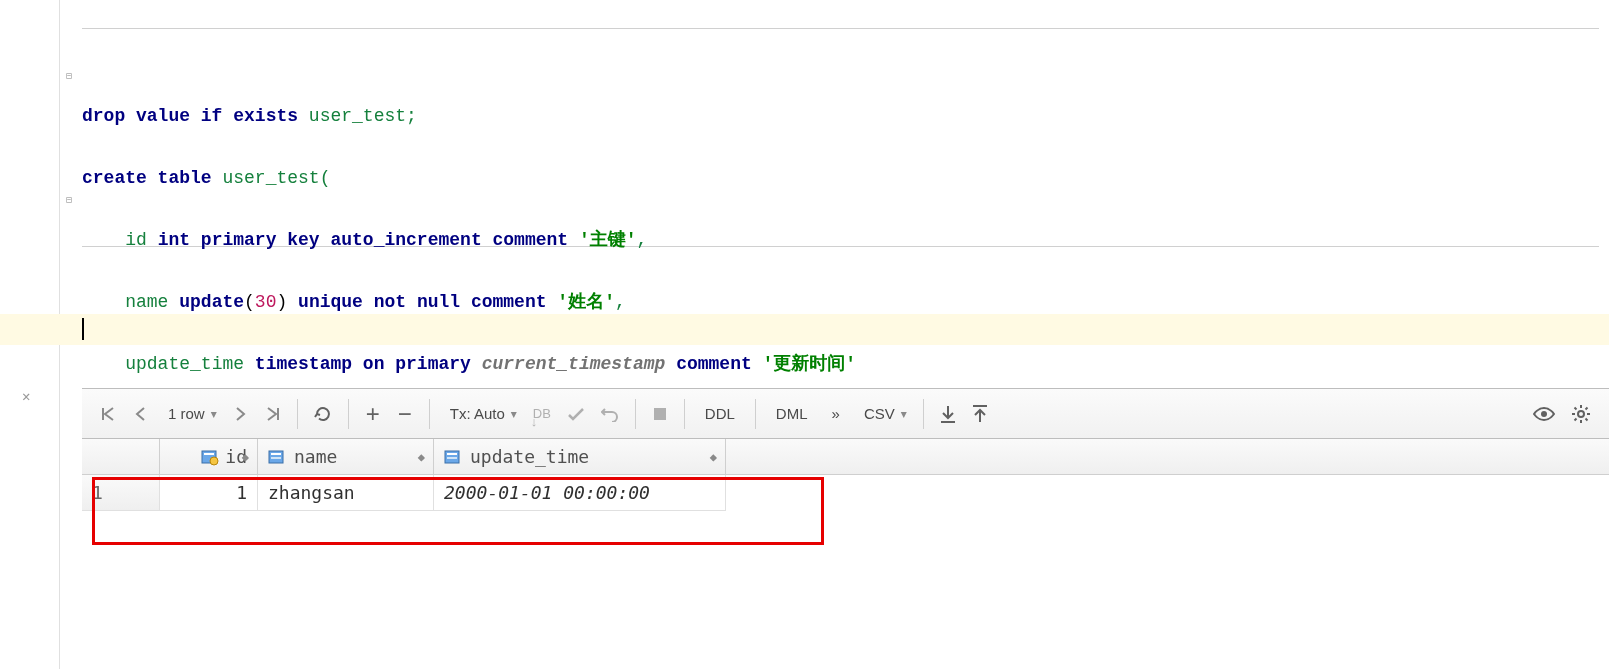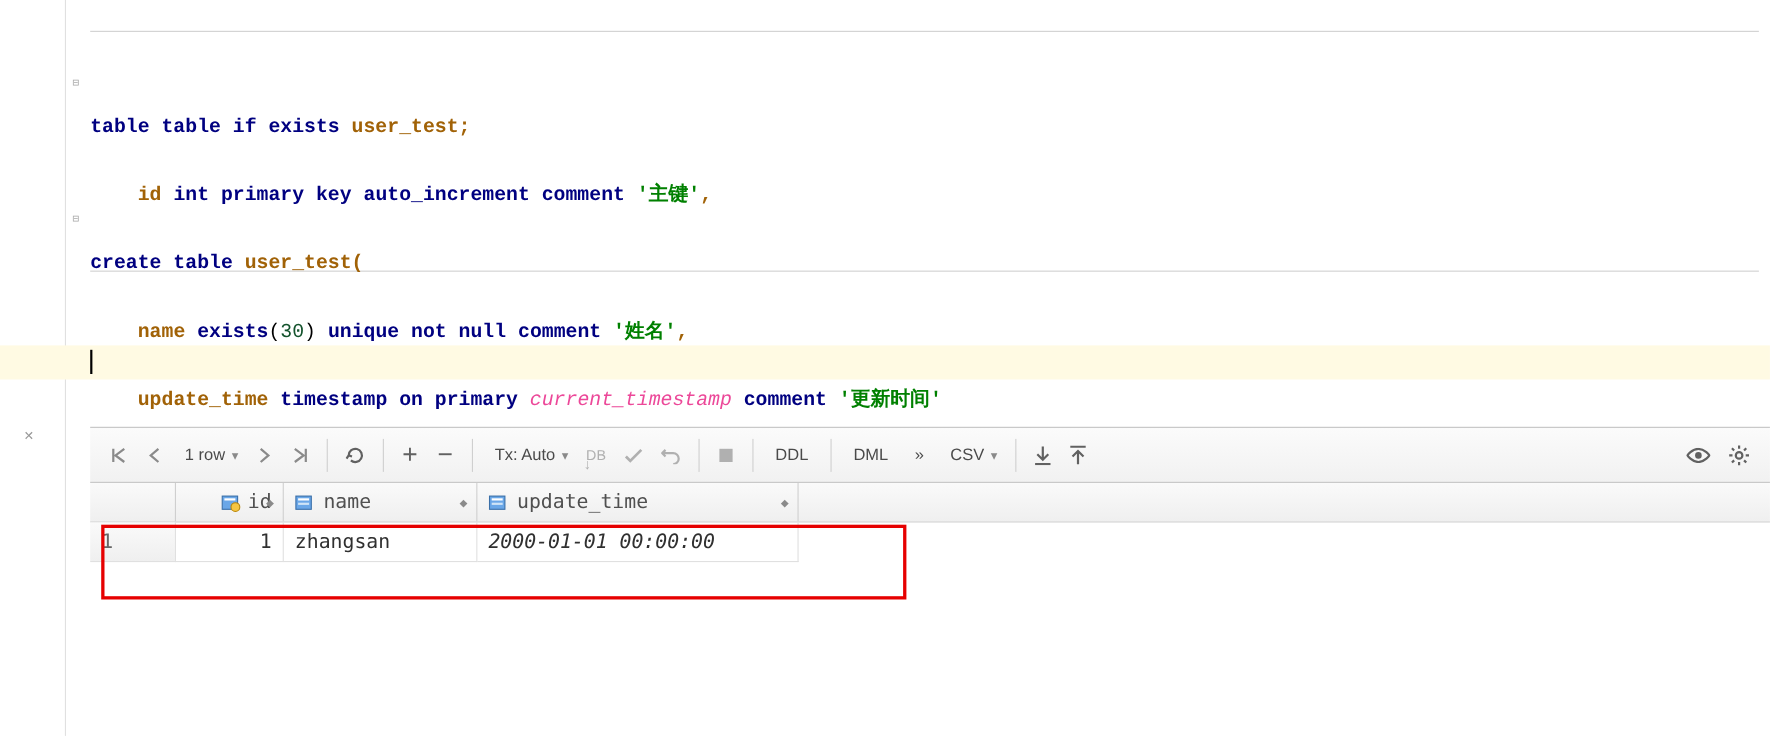--- a/index.html
+++ b/index.html
@@ -46,24 +46,24 @@
     white-space: pre;
     font-weight: bold;
   }
   .hr-line {
     position: absolute;
     left: 82px; right: 10px;
     height: 1px;
     background: #d0d0d0;
   }
   .kw { color: #000080; font-weight: bold; }
-  .ident { color: #a16207; font-weight: bold; }
-  .num { color: #14532d; font-weight: normal;}
+  .ident { color: #15803d; font-weight: normal; }
+  .num { color: #be185d; font-weight: normal;}
   .str { color: #008000; font-weight: bold; }
-  .func-ident { color: #ec4899; font-style: italic; font-weight: normal;}
+  .func-ident { color: #737373; font-style: italic; font-weight: bold;}
   .paren { color: #000; font-weight: normal;}
   .wavy { text-decoration: underline wavy #8aa05a; text-decoration-thickness: 1px;}
   .highlight-line {
     position: absolute;
     left: 0; right: 0;
     height: 31px;
     background: #fffae3;
   }
   .cursor-caret {
     position: absolute;
@@ -176,24 +176,24 @@
 </div>
 
 <div class="highlight-line" style="top:314px"></div>
 <div class="cursor-caret" style="left:82px; top:318px"></div>
 
 <div class="hr-line" style="top:28px"></div>
 <div class="hr-line" style="top:246px"></div>
 
 <div class="code">
 <div style="height:31px"></div>
-<div><span class="kw">table table if exists</span><span class="ident"> user_test;</span></div>
+<div><span class="kw">drop value if exists</span><span class="ident"> user_test;</span></div>
+<div><span class="kw">create table</span><span class="ident"> user_test(</span></div>
 <div><span class="ident">    </span><span class="ident">id </span><span class="kw">int primary key auto_increment comment </span><span class="str">'主键'</span><span class="ident">,</span></div>
-<div><span class="kw">create table</span><span class="ident"> user_test(</span></div>
-<div><span class="ident">    </span><span class="ident">name </span><span class="kw">exists</span><span class="paren">(</span><span class="num">30</span><span class="paren">) </span><span class="kw">unique not null comment </span><span class="str">'姓名'</span><span class="ident">,</span></div>
+<div><span class="ident">    </span><span class="ident">name </span><span class="kw">update</span><span class="paren">(</span><span class="num">30</span><span class="paren">) </span><span class="kw">unique not null comment </span><span class="str">'姓名'</span><span class="ident">,</span></div>
 <div><span class="ident">    </span><span class="ident">update_time </span><span class="kw">timestamp on primary </span><span class="func-ident">current_timestamp</span><span class="kw"> comment </span><span class="str">'更新时间'</span></div>
 <div><span class="ident">) </span><span class="kw">comment </span><span class="str">'测试表'</span><span class="ident">;</span></div>
 <div style="height:31px"></div>
 <div><span class="kw">insert into</span><span class="ident"> user_test(name,update_time) </span><span class="kw wavy">value </span><span class="paren">(</span><span class="str">'zhangsan'</span><span class="ident">,</span><span class="str">'2000-01-01 00:00:00'</span><span class="ident">);</span></div>
 <div style="height:31px"></div>
 <div style="height:31px"></div>
 
 </div>
 
 <div class="results">

